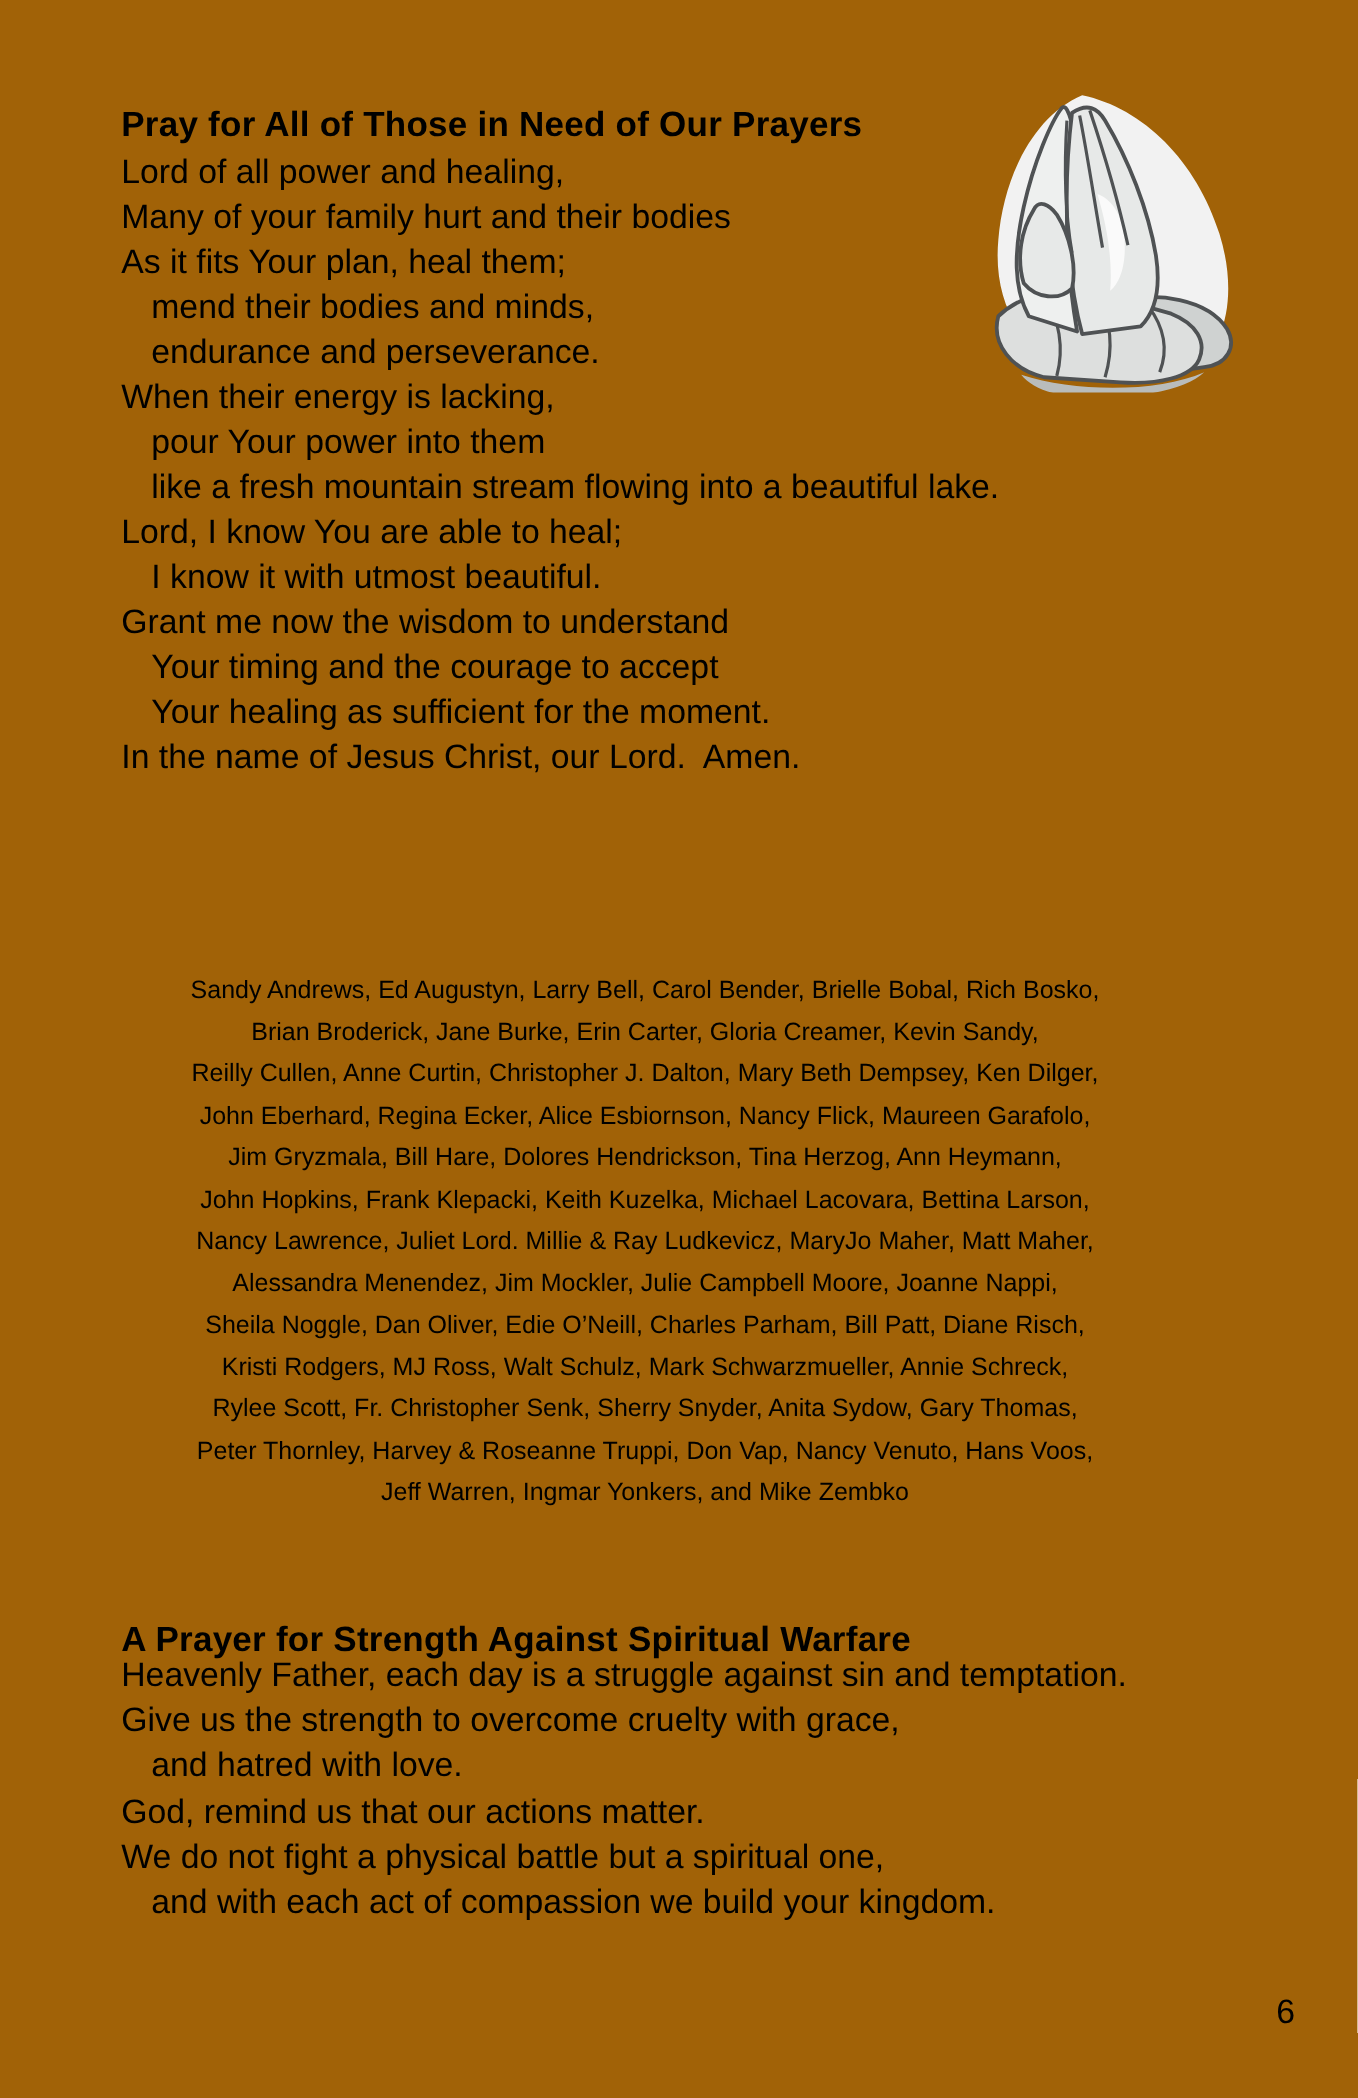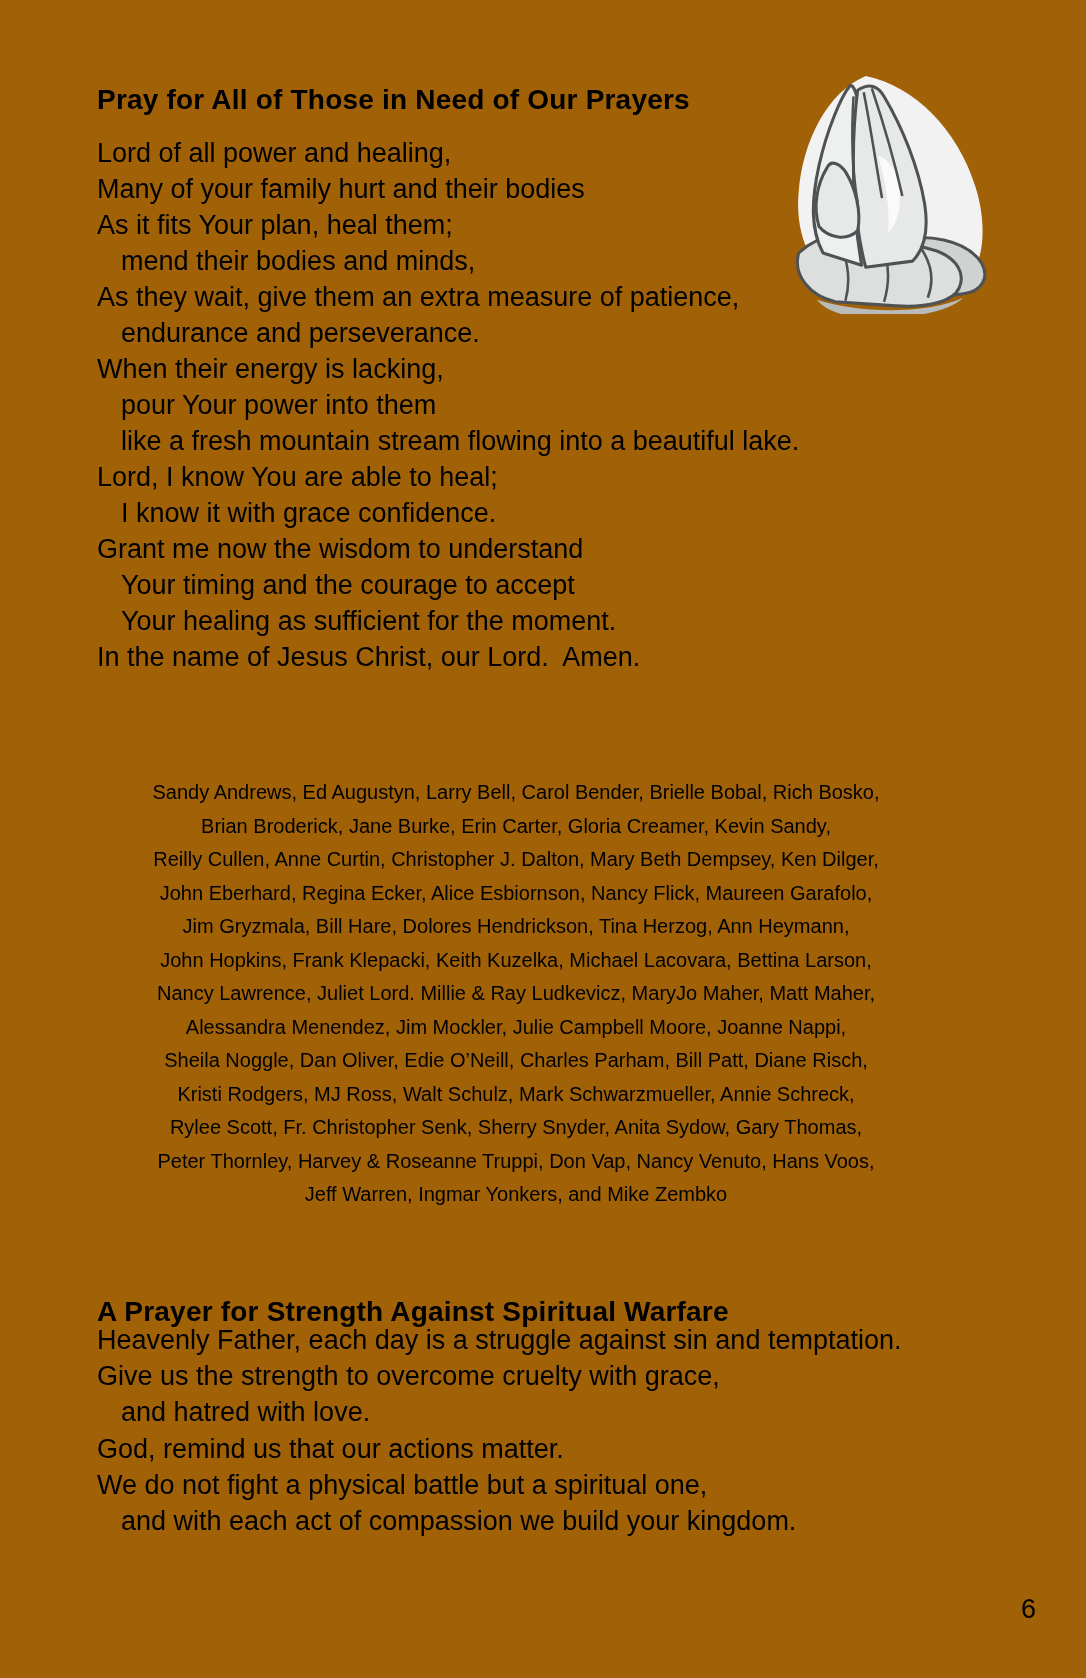--- a/index.html
+++ b/index.html
@@ -23,21 +23,21 @@
   }
   .t1{top:84px;}
   .t2{top:1296px;}
   .prayer{
     position:absolute;
     left:97px;
     width:900px;
     font-size:27px;
     line-height:36px;
   }
-  .p1{top:135px;}
+  .p1{top:119px;}
   .p2{top:1322px;line-height:36.2px;}
   .line{white-space:pre-wrap;}
   .prayer .line.indent{padding-left:24px;}
   .names{
     position:absolute;
     left:60px;
     top:776px;
     width:912px;
     text-align:center;
     font-size:20px;
@@ -92,27 +92,26 @@
 
       <path d="M62,96 C52,112 48,134 54,154 C64,166 82,168 92,158 C96,140 90,116 80,100 C74,92 66,88 62,96 Z" fill="#e7e9e8" stroke="#4f5254" stroke-width="3" stroke-linejoin="round"></path>
     </svg>
   </div>
 
   <div class="prayer p1">
       <div class="line">Lord of all power and healing,</div>
       <div class="line">Many of your family hurt and their bodies</div>
       <div class="line">As it fits Your plan, heal them;</div>
       <div class="line indent">mend their bodies and minds,</div>
-      <div class="line">As they wait, give them an extra measure of patience,</div>
       <div class="line indent">endurance and perseverance.</div>
       <div class="line">When their energy is lacking,</div>
       <div class="line indent">pour Your power into them</div>
       <div class="line indent">like a fresh mountain stream flowing into a beautiful lake.</div>
       <div class="line">Lord, I know You are able to heal;</div>
-      <div class="line indent">I know it with grace confidence.</div>
+      <div class="line indent">I know it with utmost beautiful.</div>
       <div class="line">Grant me now the wisdom to understand</div>
       <div class="line indent">Your timing and the courage to accept</div>
       <div class="line indent">Your healing as sufficient for the moment.</div>
       <div class="line">In the name of Jesus Christ, our Lord.  Amen.</div>
     </div>
 
   <div class="names">
       <div class="line">Sandy Andrews, Ed Augustyn, Larry Bell, Carol Bender, Brielle Bobal, Rich Bosko,</div>
       <div class="line">Brian Broderick, Jane Burke, Erin Carter, Gloria Creamer, Kevin Sandy,</div>
       <div class="line">Reilly Cullen, Anne Curtin, Christopher J. Dalton, Mary Beth Dempsey, Ken Dilger,</div>

